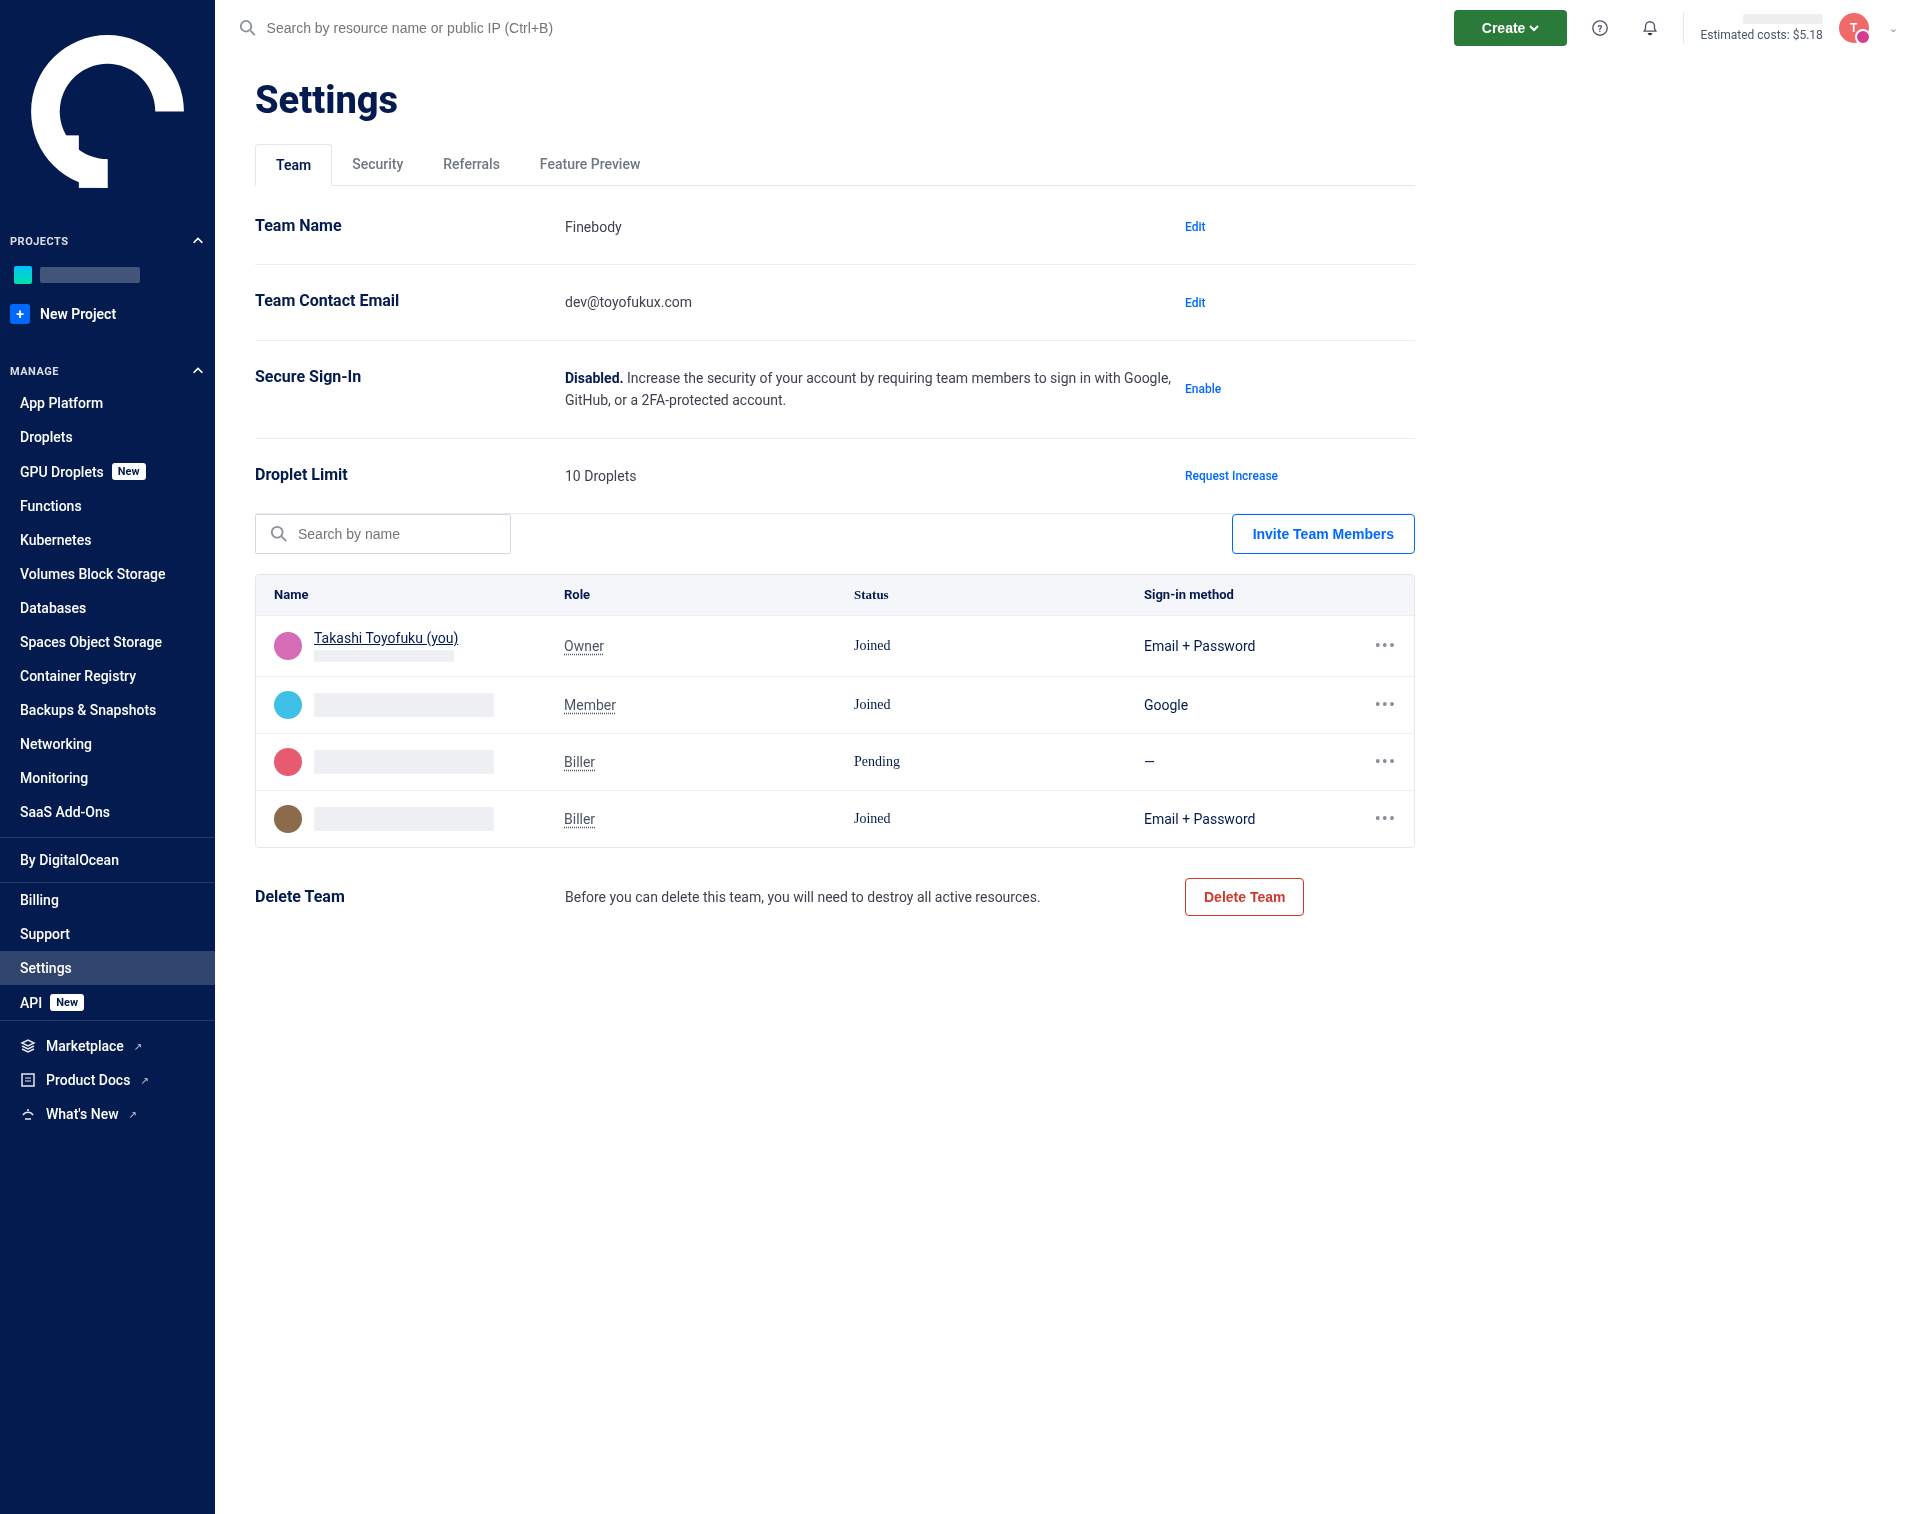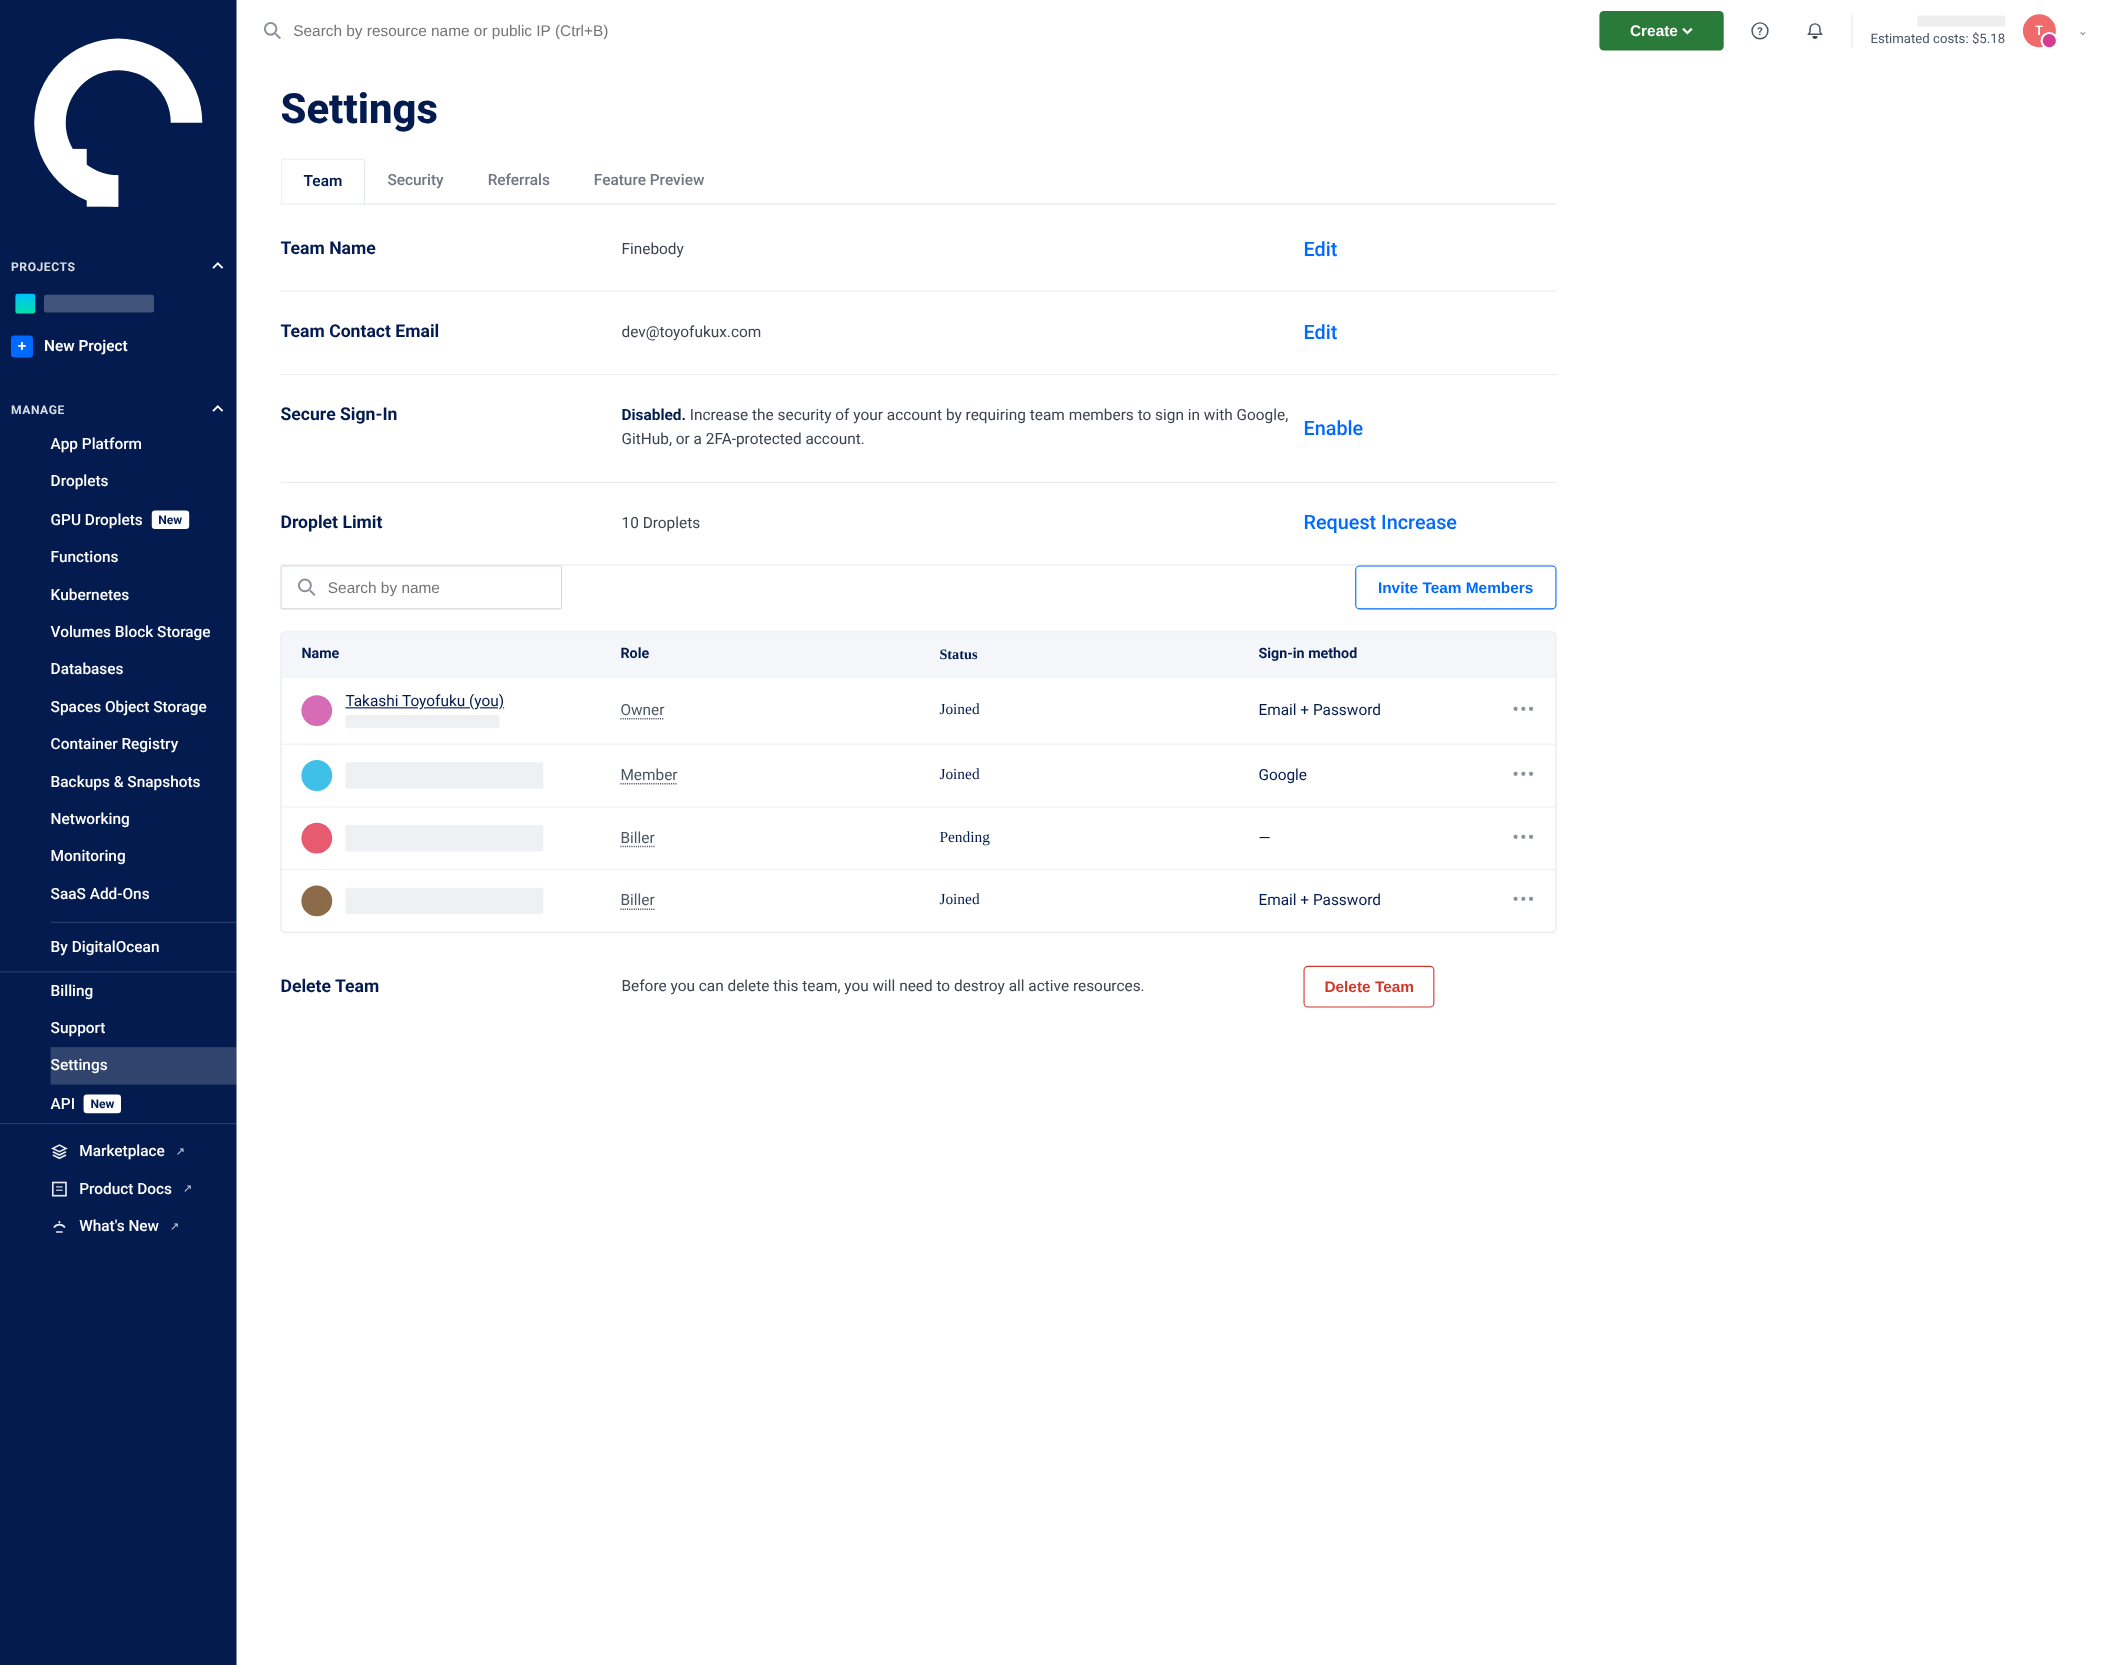--- a/index.html
+++ b/index.html
@@ -10,21 +10,21 @@
 .section-header { display: flex; justify-content: space-between; align-items: center; padding: 12px 10px 8px; font-size: 11px; font-weight: 700; letter-spacing: 0.5px; color: rgba(255,255,255,0.85); cursor: pointer; }
 .chevron { width: 14px; height: 14px; }
 .project-item { display: flex; align-items: center; gap: 8px; padding: 8px 10px; margin: 2px 4px; border-radius: 4px; cursor: pointer; }
 .project-swatch { width: 18px; height: 18px; background: linear-gradient(#00c1ff,#00e2a7); border-radius: 2px; }
 .project-name-ph { width: 100px; height: 16px; background: rgba(255,255,255,0.25); border-radius: 2px; }
 .new-project { display: flex; align-items: center; gap: 10px; padding: 10px 10px; cursor: pointer; color: #fff; font-weight: 600; }
 .plus-box { width: 20px; height: 20px; background: #0069ff; display: flex; align-items: center; justify-content: center; border-radius: 3px; font-size: 14px; }
 .manage-list { overflow-y: auto; max-height: 560px; scrollbar-width: thin; scrollbar-color: #bbb #031b4e; padding-bottom: 8px; }
 .manage-list::-webkit-scrollbar { width: 10px; }
 .manage-list::-webkit-scrollbar-thumb { background: #c5c9d4; }
-.manage-item { padding: 9px 0; font-size: 14px; color: #fff; cursor: pointer; font-weight: 500; display:flex; align-items:center; gap:8px;margin-left:46px; }
+.manage-item { padding: 9px 20px; font-size: 14px; color: #fff; cursor: pointer; font-weight: 500; display:flex; align-items:center; gap:8px; }
 .badge-new { background: #fff; color: #031b4e; font-size: 11px; font-weight: 700; padding: 2px 6px; border-radius: 3px; }
 .sidebar-lower { border-top: 1px solid rgba(255,255,255,0.15); }
 .sidebar-lower .manage-item.active { background: rgba(255,255,255,0.18); }
 .sidebar-bottom { border-top: 1px solid rgba(255,255,255,0.15); padding: 8px 0; }
 .sidebar-bottom .manage-item { display: flex; align-items: center; gap: 10px; }
 .ext-icon { font-size: 10px; opacity: 0.8; }
 .bot-ico { width:16px; height:16px; opacity:0.9; }
 .main { flex: 1; display: flex; flex-direction: column; }
 .topbar { display: flex; align-items: center; padding: 10px 24px; gap: 16px; border-bottom: 0; }
 .search-wrap { flex: 1; display: flex; align-items: center; gap: 10px; color: #7a7f8a; }
@@ -40,21 +40,21 @@
 .content { padding: 22px 40px 40px; max-width: 1240px; }
 h1 { font-size: 38px; font-weight: 800; color: #031b4e; margin-bottom: 22px; }
 .tabs { display: flex; border-bottom: 1px solid #e3e6ec; margin-bottom: 4px; }
 .tab { padding: 12px 20px; font-size: 14px; color: #707684; cursor: pointer; font-weight: 500; }
 .tab.active { color: #031b4e; border: 1px solid #e3e6ec; border-bottom: 1px solid #fff; margin-bottom: -1px; border-radius: 4px 4px 0 0; font-weight: 600; }
 .setting-row { display: flex; align-items: flex-start; padding: 26px 0; border-bottom: 1px solid #e9ecf1; }
 .setting-row:last-of-type { border-bottom: none; }
 .setting-label { width: 310px; font-size: 16px; font-weight: 700; color: #031b4e; }
 .setting-value { flex: 1; font-size: 14px; color: #3d424d; line-height: 1.6; max-width: 620px; }
 .setting-value b { font-weight: 700; color: #031b4e; }
-.setting-action { font-size: 18px; color: #0069ff; cursor: pointer; font-weight: 500; align-self: center; }
+.setting-action { font-size: 12px; color: #0069ff; cursor: pointer; font-weight: 500; align-self: center; }
 .members-header { font-size: 16px; font-weight: 700; color: #031b4e; margin: 14px 0 16px; }
 .members-toolbar { display: flex; justify-content: space-between; align-items: center; margin-bottom: 20px; }
 .member-search { display: flex; align-items: center; gap: 10px; border: 1px solid #d2d7e0; padding: 10px 14px; width: 256px; border-radius: 2px; color: #8a8f9a; }
 .member-search input { border: none; outline: none; font-size: 14px; flex: 1; }
 .invite-btn { border: 1px solid #0069ff; color: #0069ff; background: #fff; padding: 11px 20px; font-size: 14px; font-weight: 600; border-radius: 4px; cursor: pointer; }
 .table { border: 1px solid #e3e6ec; border-radius: 4px; overflow: hidden; }
 .thead { display: flex; background: #f4f6fa; font-weight: 700; font-size: 13px; color: #031b4e; padding: 12px 18px; }
 .trow { display: flex; align-items: center; padding: 14px 18px; border-top: 1px solid #eceff4; }
 .col-name { flex: 0 0 290px; display: flex; align-items: center; gap: 12px; }
 .col-role { flex: 0 0 290px; }

